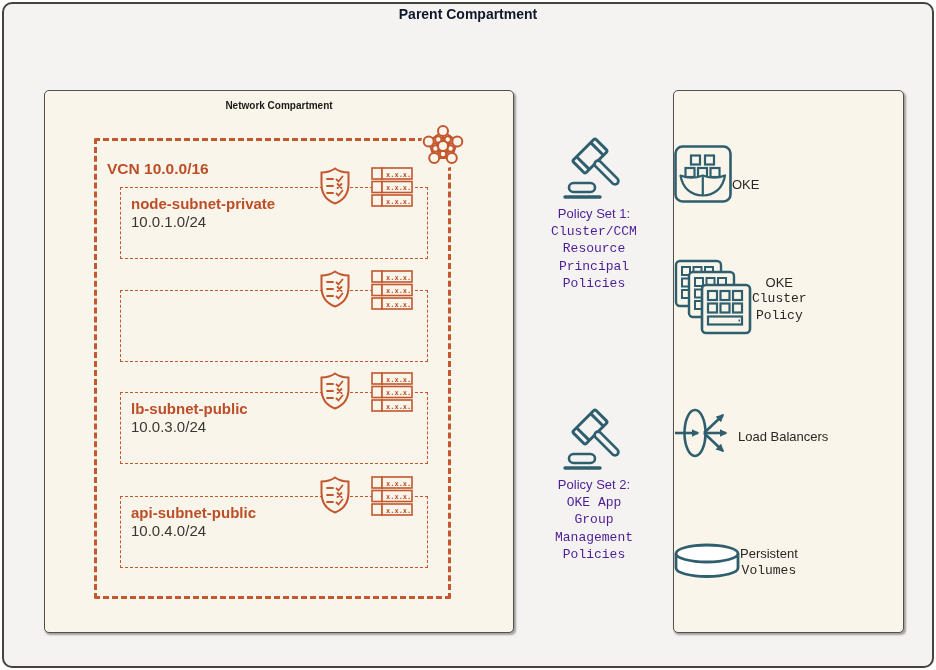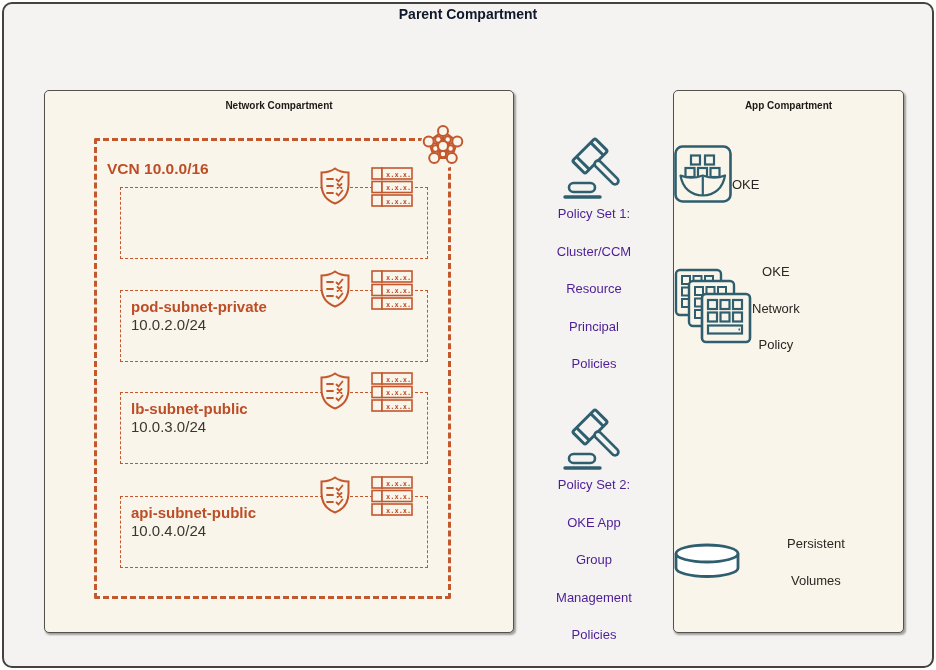--- a/index.html
+++ b/index.html
@@ -57,28 +57,28 @@
   .subnet-name{font-size:15px;font-weight:bold;color:var(--orange);}
   .subnet-cidr{font-size:15px;color:var(--body);margin-top:1px;}
   .subnet-icons{position:absolute;top:-21px;right:14px;display:flex;gap:21px;align-items:flex-start;}
   
   .policy{position:absolute;left:524px;width:132px;text-align:center;}
   .policy-1{top:132px;} .policy-2{top:403px;}
   .policy-icon{display:block;margin:0 auto;}
   .policy-text{margin-top:5px;font-size:13px;line-height:17.5px;color:#4c1d95;}
   
   .app-item{position:absolute;left:0;width:100%;display:flex;align-items:center;}
-  .ai-0{top:54px;} .ai-1{top:168px;} .ai-2{top:311px;} .ai-3{top:441px;gap:47px;}
+  .ai-0{top:54px;} .ai-1{top:168px;} .ai-2{top:311px;} .ai-3{top:451px;}
   .app-label{font-size:13px;line-height:16.5px;color:#2A2724;text-align:center;}
   .ai-0 .app-label{margin-top:22px;}
   .ai-1 .app-label{margin-top:5px;}
   .ai-2 .app-label{margin-top:9px;}
   .ai-3 .app-label{margin-top:4px;}
   .pv-line{display:block;}
-  .pv-line + .pv-line{margin-top:20px;}
+  .pv-line + .pv-line{margin-top:0;font-family:Liberation Mono, monospace;}
   svg{display:block;}
   svg text{font-family:"DejaVu Sans Mono", monospace;}
 </style>
 </head>
 <body>
 
 <div class="canvas">
   <div class="parent-box">
     <div class="parent-title">Parent Compartment</div>
 
@@ -131,20 +131,24 @@
                 <rect x="1" y="28" width="10" height="11"></rect>
                   <rect x="11" y="28" width="30" height="11"></rect>
               </g>
               <g fill="#BC4E27" font-size="7" font-weight="bold">
                 <text x="15" y="9.7">x.x.x.</text>
                 <text x="15" y="23.2">x.x.x.</text>
                 <text x="15" y="36.7">x.x.x.</text>
               </g>
             </svg>
           </div>
+          <div class="subnet-text">
+            <div class="subnet-name">node-subnet-private</div>
+            <div class="subnet-cidr">10.0.1.0/24</div>
+          </div>
         </div>
 
         <div class="subnet sn-1">
           <div class="subnet-icons">
             <svg width="30" height="38" viewBox="0 0 30 38">
               <path d="M15 1.5 C18.5 4 24.5 5.5 28.5 5.5 L28.5 17 C28.5 27 23 33.5 15 36.5 C7 33.5 1.5 27 1.5 17 L1.5 5.5 C5.5 5.5 11.5 4 15 1.5 Z" fill="#FAF5EA" stroke="#C3572E" stroke-width="2"></path>
               <g stroke="#C3572E" stroke-width="1.8" fill="none" stroke-linecap="round">
                 <path d="M7,12 L13,12"></path>
                   <path d="M16.5,12.5 L18.5,14.5 L22.5,9.5"></path>
                 <path d="M7,19 L13,19"></path>
@@ -161,24 +165,20 @@
                   <rect x="11" y="14.5" width="30" height="11"></rect>
                 <rect x="1" y="28" width="10" height="11"></rect>
                   <rect x="11" y="28" width="30" height="11"></rect>
               </g>
               <g fill="#BC4E27" font-size="7" font-weight="bold">
                 <text x="15" y="9.7">x.x.x.</text>
                 <text x="15" y="23.2">x.x.x.</text>
                 <text x="15" y="36.7">x.x.x.</text>
               </g>
             </svg>
-          </div>
-          <div class="subnet-text">
-            <div class="subnet-name">pod-subnet-private</div>
-            <div class="subnet-cidr">10.0.2.0/24</div>
           </div>
         </div>
 
         <div class="subnet sn-2">
           <div class="subnet-icons">
             <svg width="30" height="38" viewBox="0 0 30 38">
               <path d="M15 1.5 C18.5 4 24.5 5.5 28.5 5.5 L28.5 17 C28.5 27 23 33.5 15 36.5 C7 33.5 1.5 27 1.5 17 L1.5 5.5 C5.5 5.5 11.5 4 15 1.5 Z" fill="#FAF5EA" stroke="#C3572E" stroke-width="2"></path>
               <g stroke="#C3572E" stroke-width="1.8" fill="none" stroke-linecap="round">
                 <path d="M7,12 L13,12"></path>
                   <path d="M16.5,12.5 L18.5,14.5 L22.5,9.5"></path>
@@ -281,21 +281,20 @@
       <div class="policy-text">
         <span class="pv-line">Policy Set 2:</span>
         <span class="pv-line">OKE App</span>
         <span class="pv-line">Group</span>
         <span class="pv-line">Management</span>
         <span class="pv-line">Policies</span>
       </div>
     </div>
 
     <div class="compartment comp-app">
-      <div class="comp-title">App Compartment</div>
 
       <div class="app-item ai-0">
         <svg width="58" height="58" viewBox="0 0 58 58">
           <rect x="1.5" y="1.5" width="55" height="55" rx="7" fill="#FAF5EA" stroke="#2F5F6E" stroke-width="2.6"></rect>
           <g stroke="#2F5F6E" stroke-width="2.2" fill="#FAF5EA">
             <rect x="17" y="10.5" width="9" height="9"></rect>
               <rect x="31" y="10.5" width="9" height="9"></rect>
             <rect x="11.5" y="23" width="9" height="9"></rect>
               <rect x="24" y="23" width="9" height="9"></rect>
               <rect x="36.5" y="23" width="9" height="9"></rect>
@@ -343,25 +342,44 @@
               <rect x="34" y="44.5" width="9" height="9"></rect>
                 <rect x="46.5" y="44.5" width="9" height="9"></rect>
                 <rect x="59" y="44.5" width="9" height="9"></rect>
               <rect x="34" y="57.5" width="34" height="8"></rect>
             </g>
           </g>
           <line x1="64.5" y1="61.5" x2="66" y2="61.5" stroke="#2F5F6E" stroke-width="2.2"></line>
         </svg>
         <div class="app-label">
           <span class="pv-line">OKE</span>
-          <span class="pv-line">Network</span>
+          <span class="pv-line">Cluster</span>
           <span class="pv-line">Policy</span>
         </div>
       </div>
 
+      <div class="app-item ai-2">
+        <svg width="64" height="62" viewBox="0 0 64 62">
+          <defs>
+            <marker id="arw" markerWidth="9" markerHeight="9" refX="6.5" refY="4" orient="auto" markerUnits="userSpaceOnUse">
+              <path d="M0,0 L8,4 L0,8 Z" fill="#2F5F6E"></path>
+            </marker>
+          </defs>
+          <ellipse cx="21" cy="31" rx="10.5" ry="23" fill="none" stroke="#2F5F6E" stroke-width="2.6"></ellipse>
+          <g stroke="#2F5F6E" stroke-width="2.6" fill="none">
+            <line x1="1" y1="31" x2="24" y2="31" marker-end="url(#arw)"></line>
+            <line x1="30" y1="31" x2="49" y2="13" marker-end="url(#arw)"></line>
+            <line x1="30" y1="31" x2="52" y2="31" marker-end="url(#arw)"></line>
+            <line x1="30" y1="31" x2="49" y2="49" marker-end="url(#arw)"></line>
+          </g>
+        </svg>
+        <div class="app-label">
+          <span class="pv-line">Load Balancers</span>
+        </div>
+      </div>
 
       <div class="app-item ai-3">
         <svg width="66" height="36" viewBox="0 0 66 36">
           <path d="M2,10.5 L2,25 a31,8.5 0 0 0 62,0 L64,10.5" fill="#FFFFFF" stroke="#2F5F6E" stroke-width="2.8"></path>
           <ellipse cx="33" cy="10.5" rx="31" ry="8.5" fill="#FFFFFF" stroke="#2F5F6E" stroke-width="2.8"></ellipse>
         </svg>
         <div class="app-label">
           <span class="pv-line">Persistent</span>
           <span class="pv-line">Volumes</span>
         </div>

